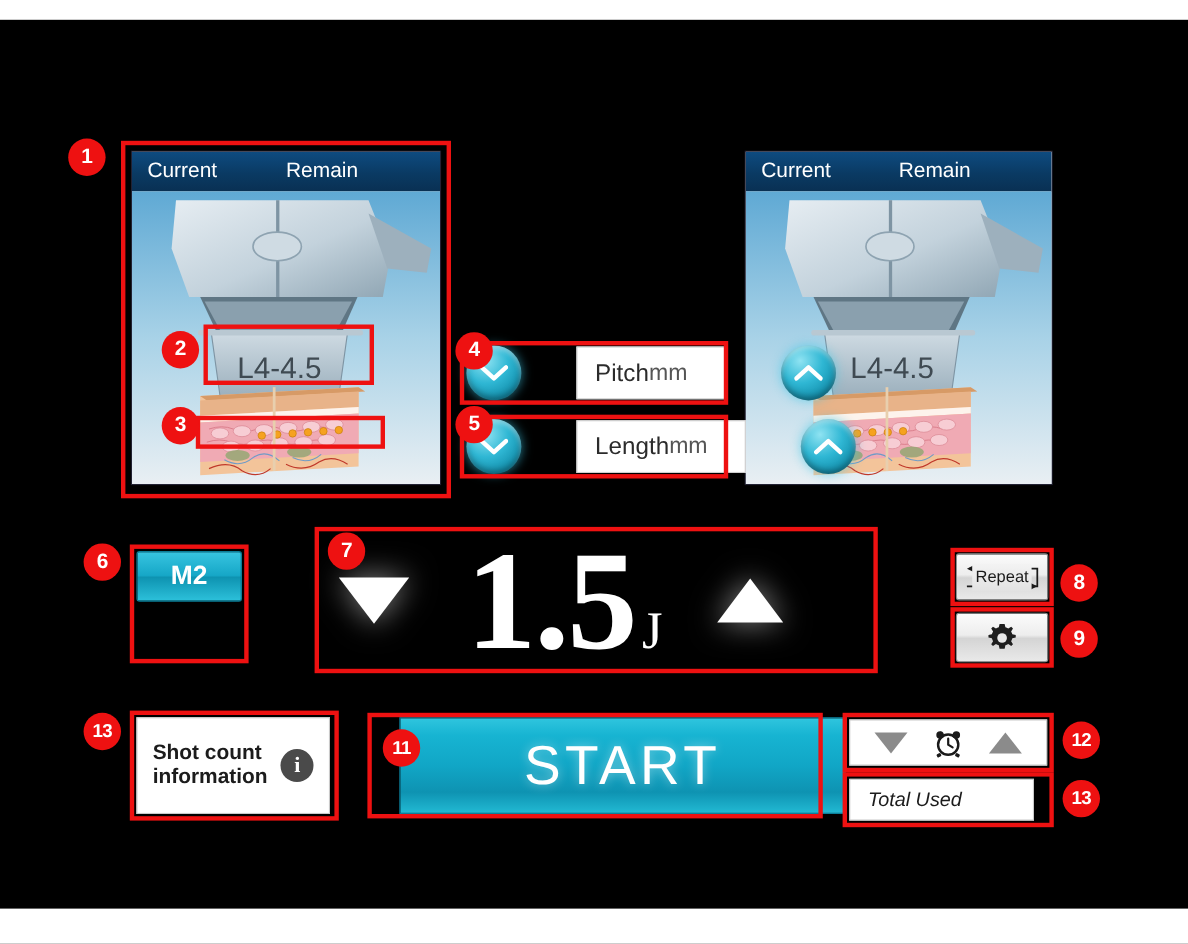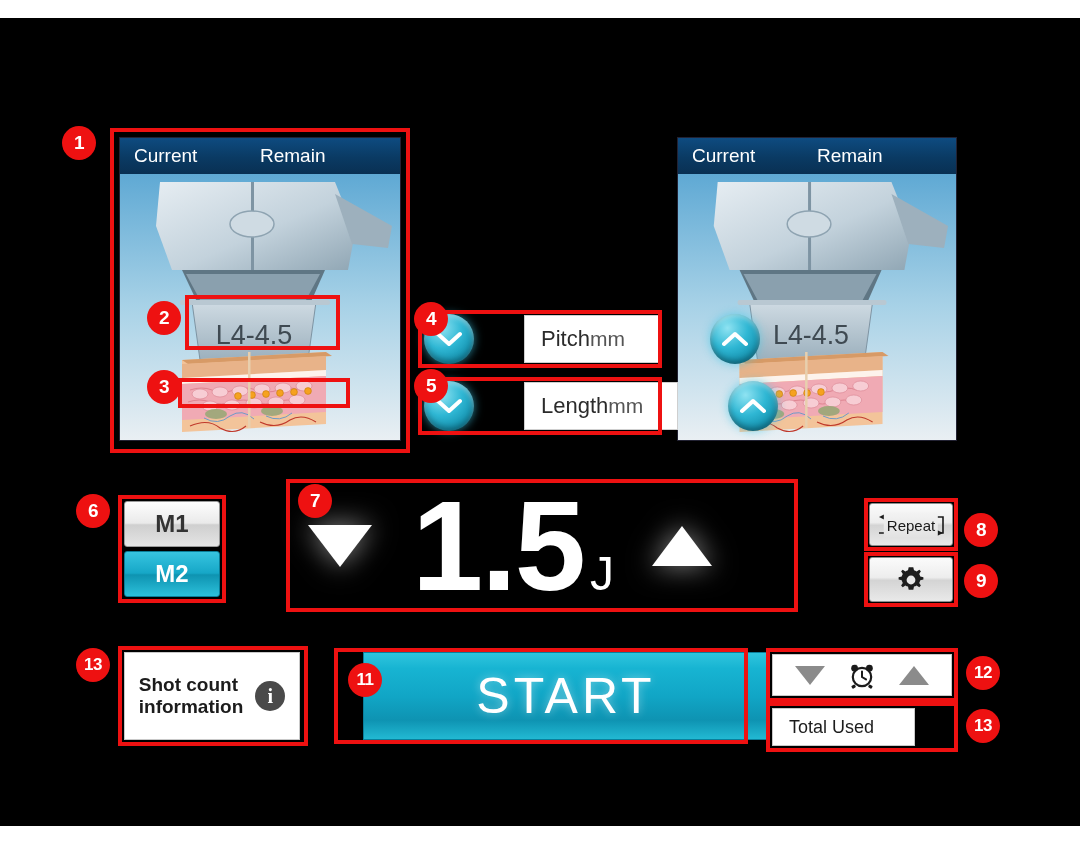--- a/index.html
+++ b/index.html
@@ -370,31 +370,28 @@
     <div class="rnd-btn">
       <svg class="chev" width="26" height="16" viewBox="0 0 26 16">
         <path d="M2 13 L13 3 L24 13" stroke="#ffffff" stroke-width="4" fill="none" stroke-linecap="round" stroke-linejoin="round"></path>
       </svg>
     </div>
   </div>
   <div class="anno-box" style="left:418px;top:359px;width:244px;height:58px;"></div>
   <div class="badge" style="left:414px;top:351px;">5</div>
 
   <div class="mem-wrap" style="left:124px;top:483px;">
-    <div class="mem-btn mem-off">
-      <span>M1</span>
-    </div>
     <div class="mem-btn mem-on">
       <span>M2</span>
     </div>
   </div>
   <div class="anno-box" style="left:118px;top:477px;width:108px;height:108px;"></div>
   <div class="badge" style="left:76px;top:476px;">6</div>
 
-  <div class="energy" style="left:286px;top:461px;width:448px;height:133px;">
+  <div class="energy" style="left:286px;top:461px;width:448px;height:133px;font-family:Liberation Serif, serif;">
     <div class="tri tri-down"></div>
     <div class="energy-val">
       <span>1.5</span>
       <span class="energy-unit">J</span>
     </div>
     <div class="tri tri-up"></div>
   </div>
   <div class="anno-box" style="left:286px;top:461px;width:512px;height:133px;"></div>
   <div class="badge" style="left:298px;top:466px;">7</div>
 
@@ -445,19 +442,19 @@
       <circle cx="7.6" cy="8.2" r="3.4" fill="#1a1a1a"></circle>
       <circle cx="22.4" cy="8.2" r="3.4" fill="#1a1a1a"></circle>
       <rect x="4.6" y="25" width="4" height="3.2" rx="1" transform="rotate(-30 6.6 26.6)" fill="#1a1a1a"></rect>
       <rect x="21.4" y="25" width="4" height="3.2" rx="1" transform="rotate(30 23.4 26.6)" fill="#1a1a1a"></rect>
     </svg>
     <div class="tri-sm tri-sm-up"></div>
   </div>
   <div class="anno-box" style="left:766px;top:630px;width:192px;height:54px;"></div>
   <div class="badge wide" style="left:966px;top:638px;">12</div>
 
-  <div class="flat-white total-used" style="left:772px;top:690px;width:143px;height:38px;">
+  <div class="flat-white total-used" style="left:772px;top:690px;width:168px;height:38px;font-style:italic;">
     <span>Total Used</span>
   </div>
   <div class="anno-box" style="left:766px;top:684px;width:192px;height:50px;"></div>
   <div class="badge wide" style="left:966px;top:691px;">13</div>
 
 </div>
 
 </body></html>

